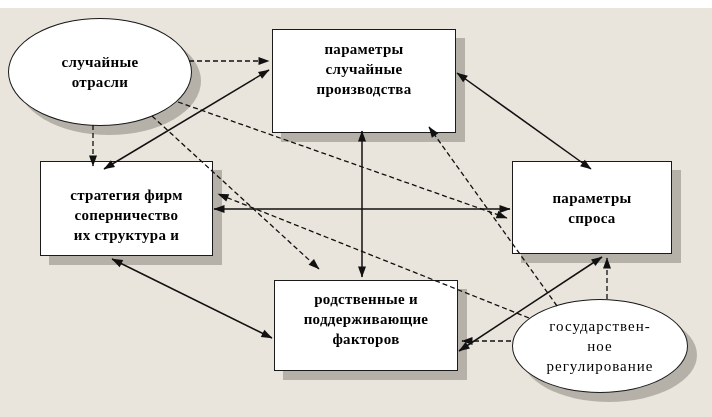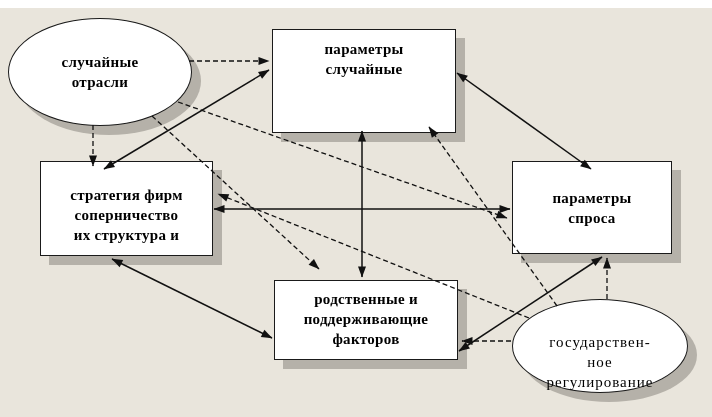--- a/index.html
+++ b/index.html
@@ -27,22 +27,22 @@
     white-space:nowrap;text-align:center;
     letter-spacing:0.3px;
   }
   .node.bold .line{font-weight:bold;}
   .node.spaced .line{letter-spacing:1px;}
   
   #node-chance    {left:8px;   top:10px;  width:184px; height:108px;}
   #node-factors   {left:272px; top:21px;  width:184px; height:104px; padding-top:9px;}
   #node-strategy  {left:40px;  top:153px; width:173px; height:95px;  padding-top:23px;}
   #node-demand    {left:512px; top:153px; width:160px; height:93px;  justify-content:center;}
-  #node-related   {left:274px; top:272px; width:184px; height:80px;  padding-top:8px;}
-  #node-government{left:512px; top:291px; width:176px; height:94px;justify-content:flex-end;}
+  #node-related   {left:274px; top:272px; width:184px; height:91px;  padding-top:8px;}
+  #node-government{left:512px; top:291px; width:176px; height:94px;}
   svg.edges{
     position:absolute;left:0;top:0;z-index:5;
     pointer-events:none;
   }
   svg.edges line{stroke:#111;}
   svg.edges line.solid{stroke-width:1.5;}
   svg.edges line.dashed{stroke-width:1.3;stroke-dasharray:5 3;}
 </style>
 </head>
 <body>
@@ -50,20 +50,21 @@
 <div class="stage">
 
   <div class="node ellipse bold" id="node-chance">
     <div class="line">случайные</div>
     <div class="line">отрасли</div>
   </div>
 
   <div class="node bold" id="node-factors">
     <div class="line">параметры</div>
     <div class="line">случайные</div>
+    <div class="line">производства</div>
   </div>
 
   <div class="node bold" id="node-strategy">
     <div class="line">стратегия фирм</div>
     <div class="line">соперничество</div>
     <div class="line">их структура и</div>
   </div>
 
   <div class="node bold" id="node-demand">
     <div class="line">параметры</div>

